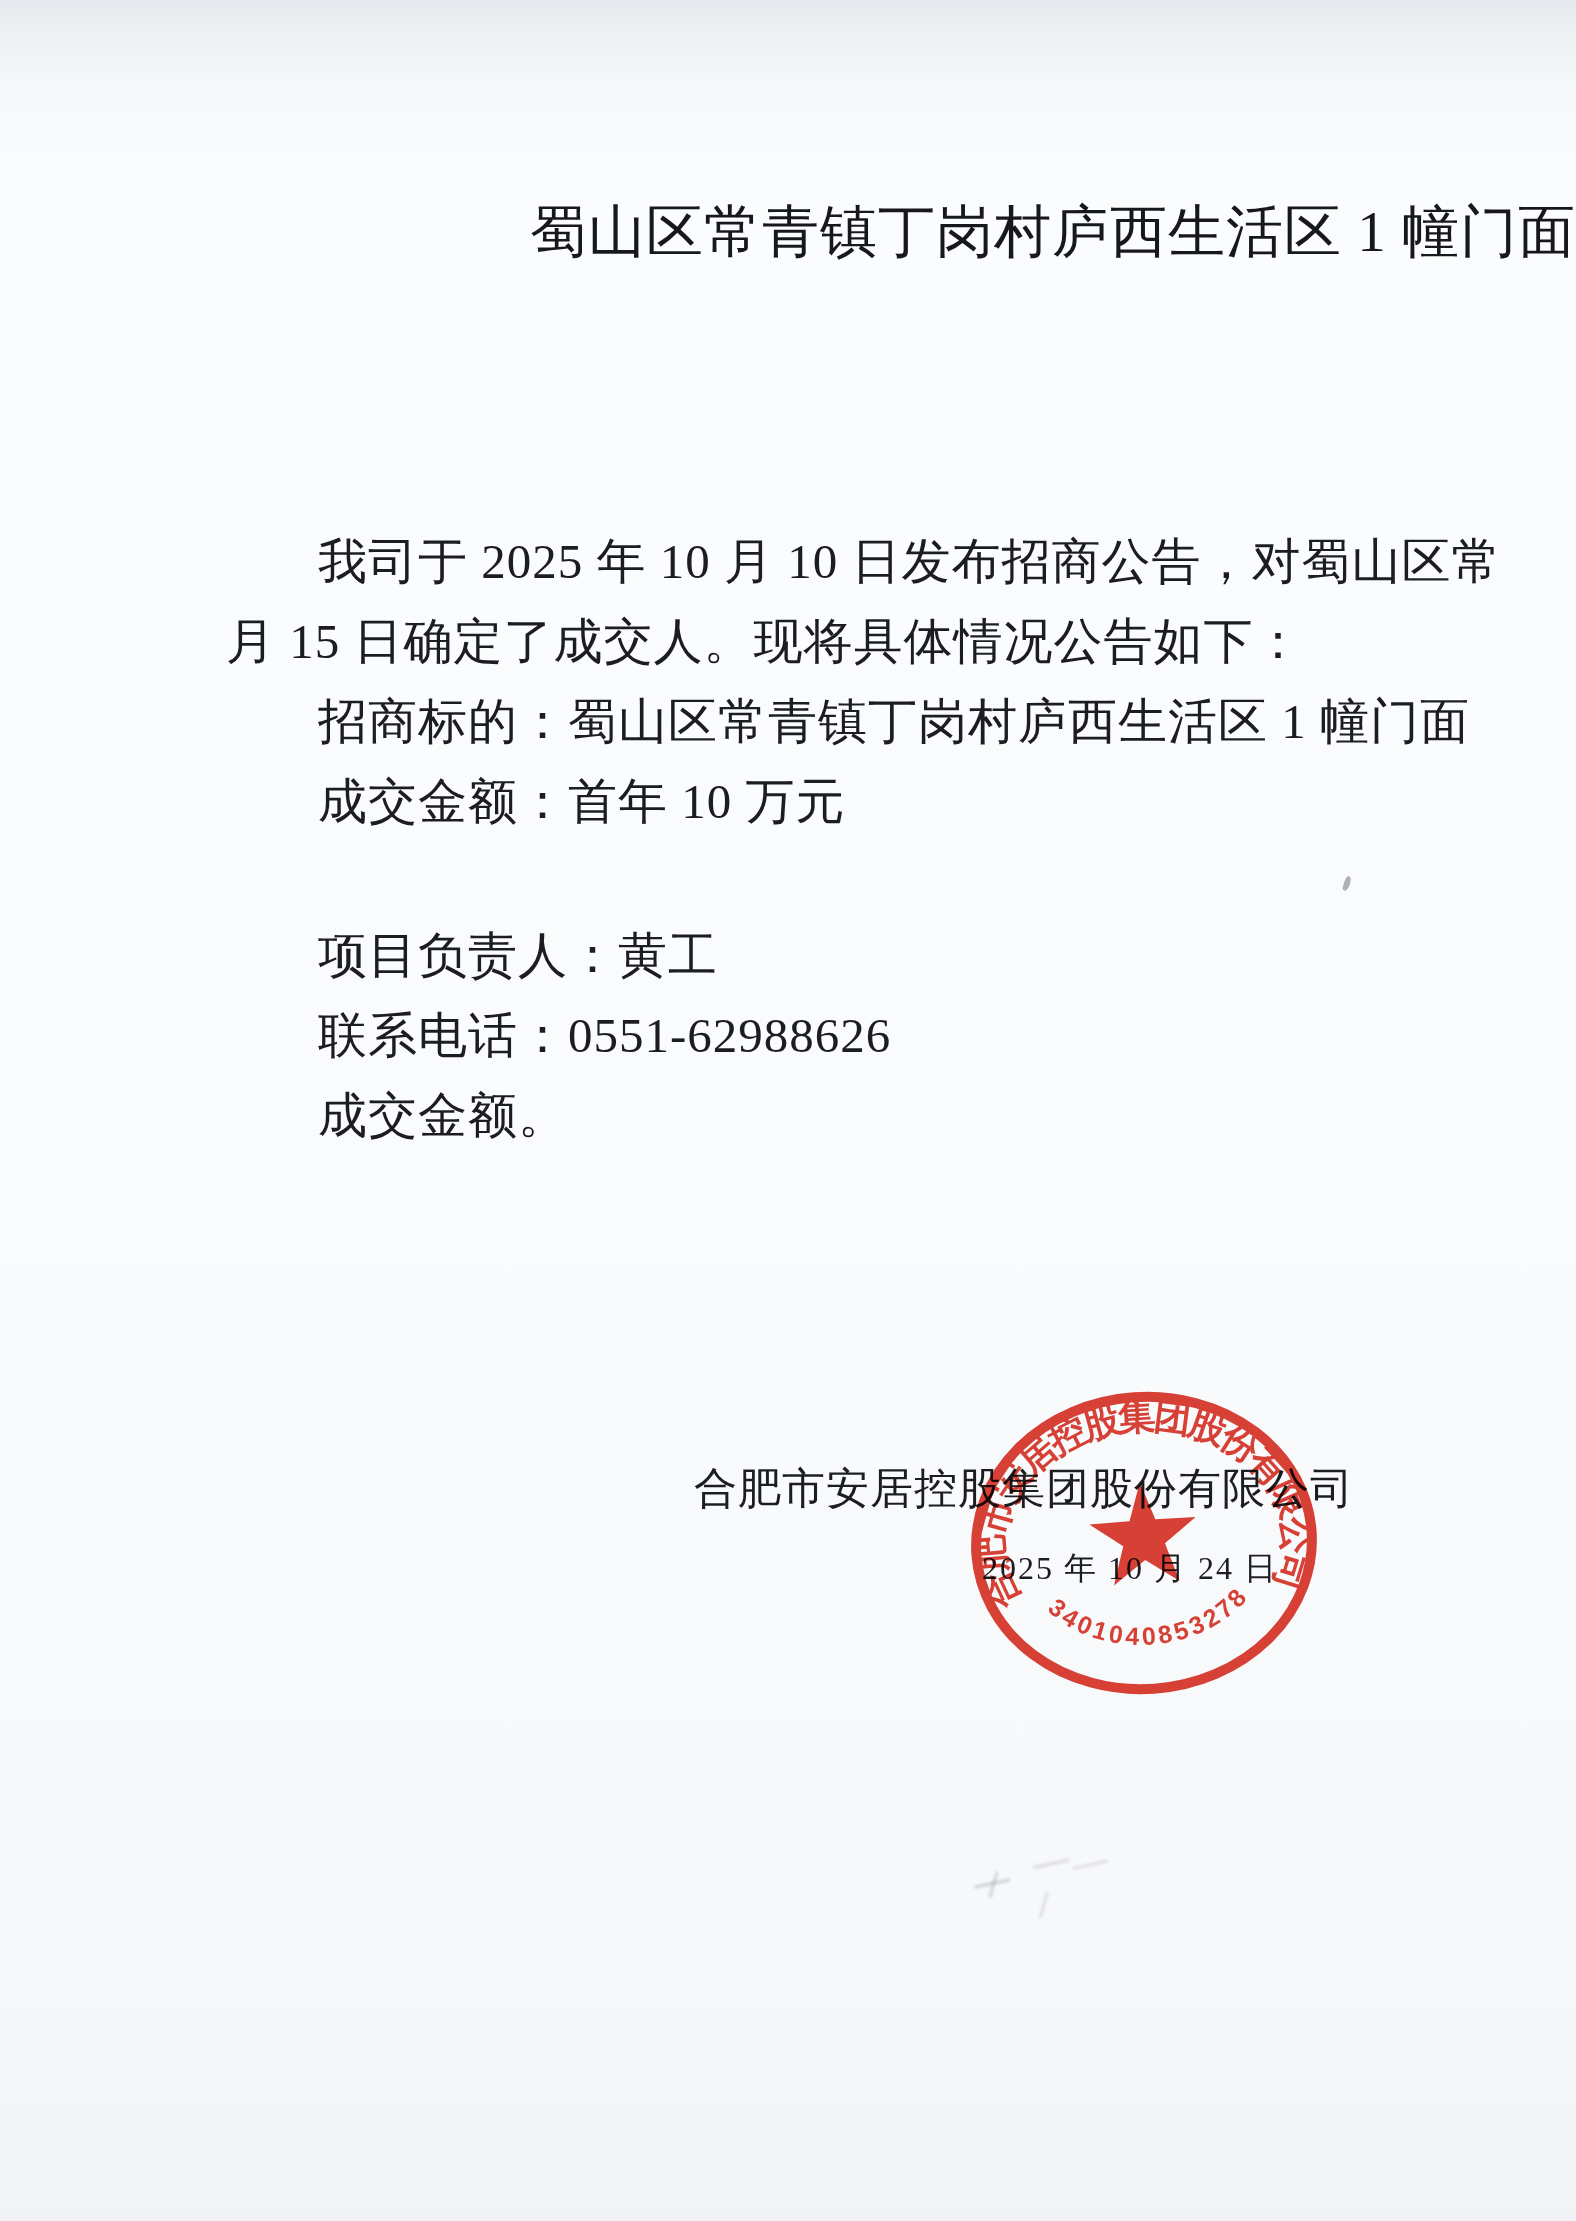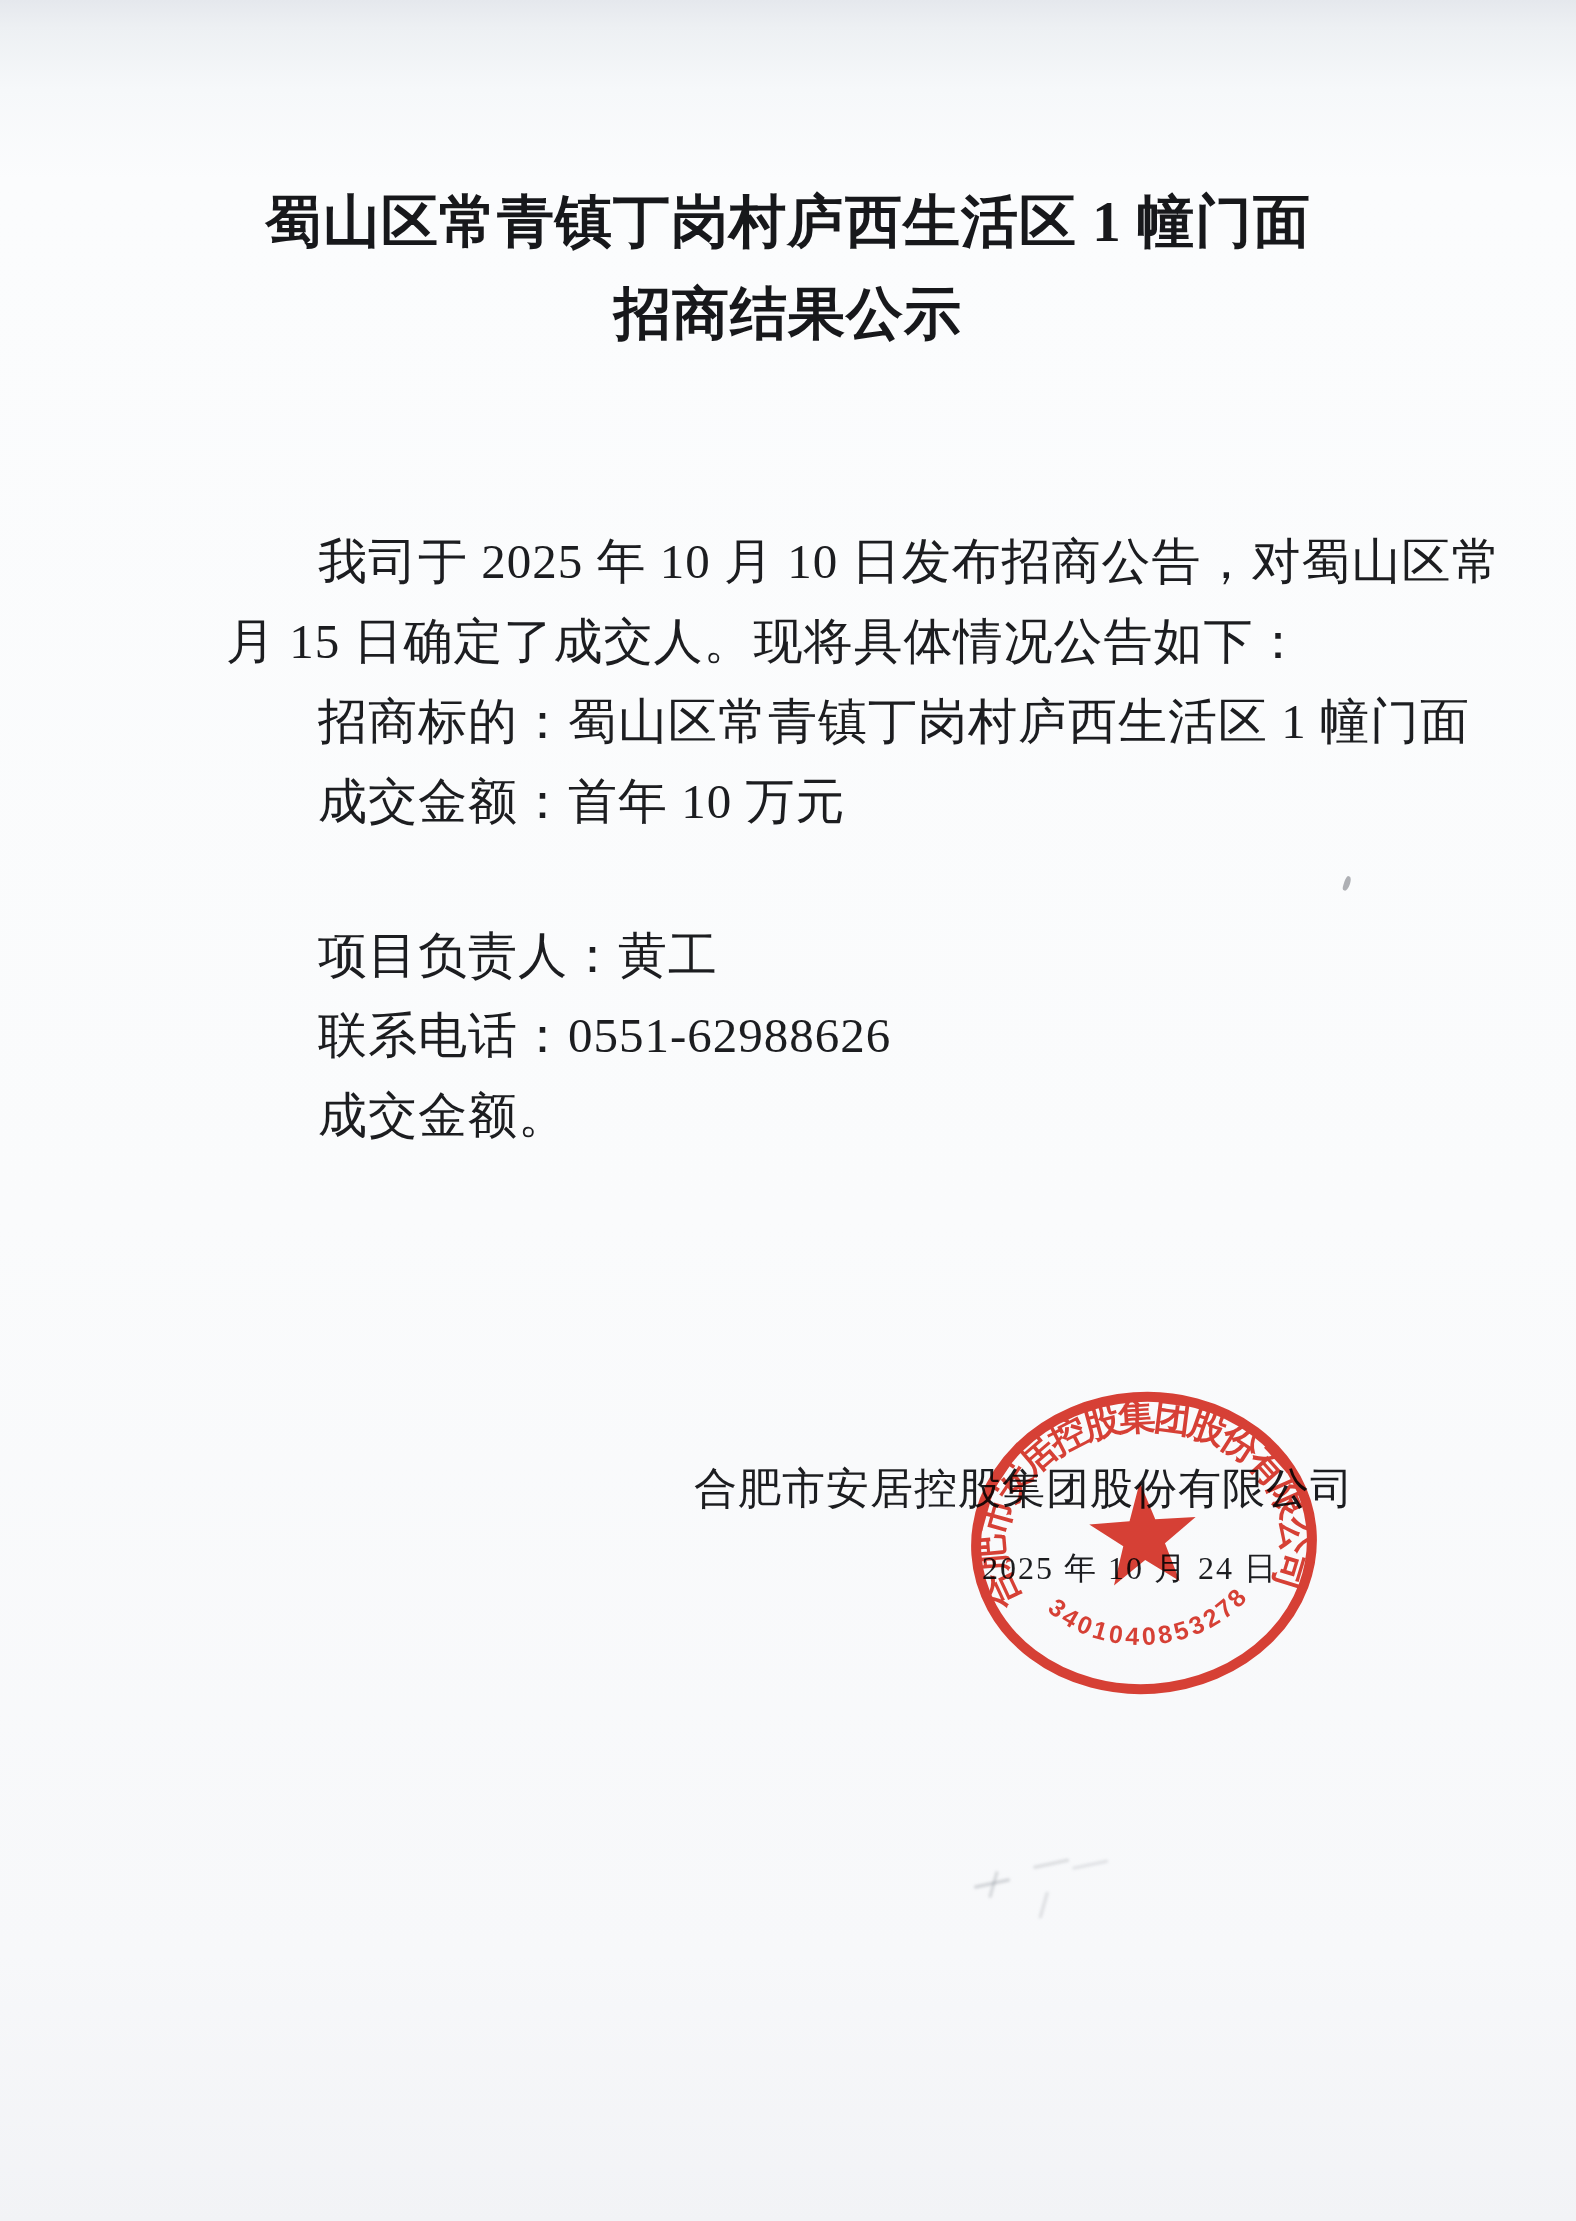--- a/index.html
+++ b/index.html
@@ -9,23 +9,23 @@
     height: 2221px;
     margin: 0 auto;
     overflow: hidden;
     background: linear-gradient(180deg,
       #e5e8ed 0px, #edf0f3 28px, #f6f8fa 90px, #fbfcfd 180px,
       #fafbfc 55%, #f7f8fa 88%, #f2f3f6 100%);
     font-family: "Liberation Serif", "DejaVu Serif", serif;
     color: #1c1d20;
   }
   .doc-title {
-    position: absolute; left: 0; top: 176px; width: 100%;
-    margin: 0; text-align: center;
-    font-size: 57px; font-weight: 700; line-height: 92px;
+    position: absolute; left: 0; top: 186px; width: 100%;
+    margin: 0; text-align: right;
+    font-size: 57px; font-weight: 400; line-height: 92px;
     letter-spacing: 1px; color: #17181b;
   }
   .t-line { display: block; }
   .body-text {
     position: absolute; left: 226px; top: 522px; width: 1150px;
     font-size: 49px; line-height: 80px;
   }
   .line { margin: 0; white-space: pre; letter-spacing: 1px; }
   .indent { text-indent: 92px; }
   .gap-above { margin-top: 74px; }
@@ -78,21 +78,20 @@
     background: rgba(70,72,80,.42); transform: rotate(18deg);
   }
 </style>
 </head>
 <body>
 
 <div class="page">
 
   <h1 class="doc-title">
     <span class="t-line">蜀山区常青镇丁岗村庐西生活区 1 幢门面</span>
-    <span class="t-line">招商结果公示</span>
   </h1>
 
   <div class="body-text">
     <p class="line indent">我司于 2025 年 10 月 10 日发布招商公告，对蜀山区常</p>
     <p class="line">月 15 日确定了成交人。现将具体情况公告如下：</p>
     <p class="line indent">招商标的：蜀山区常青镇丁岗村庐西生活区 1 幢门面</p>
     <p class="line indent">成交金额：首年 10 万元</p>
     <p class="line indent gap-above">项目负责人：黄工</p>
     <p class="line indent">联系电话：0551-62988626</p>
     <p class="line indent">成交金额。</p>

